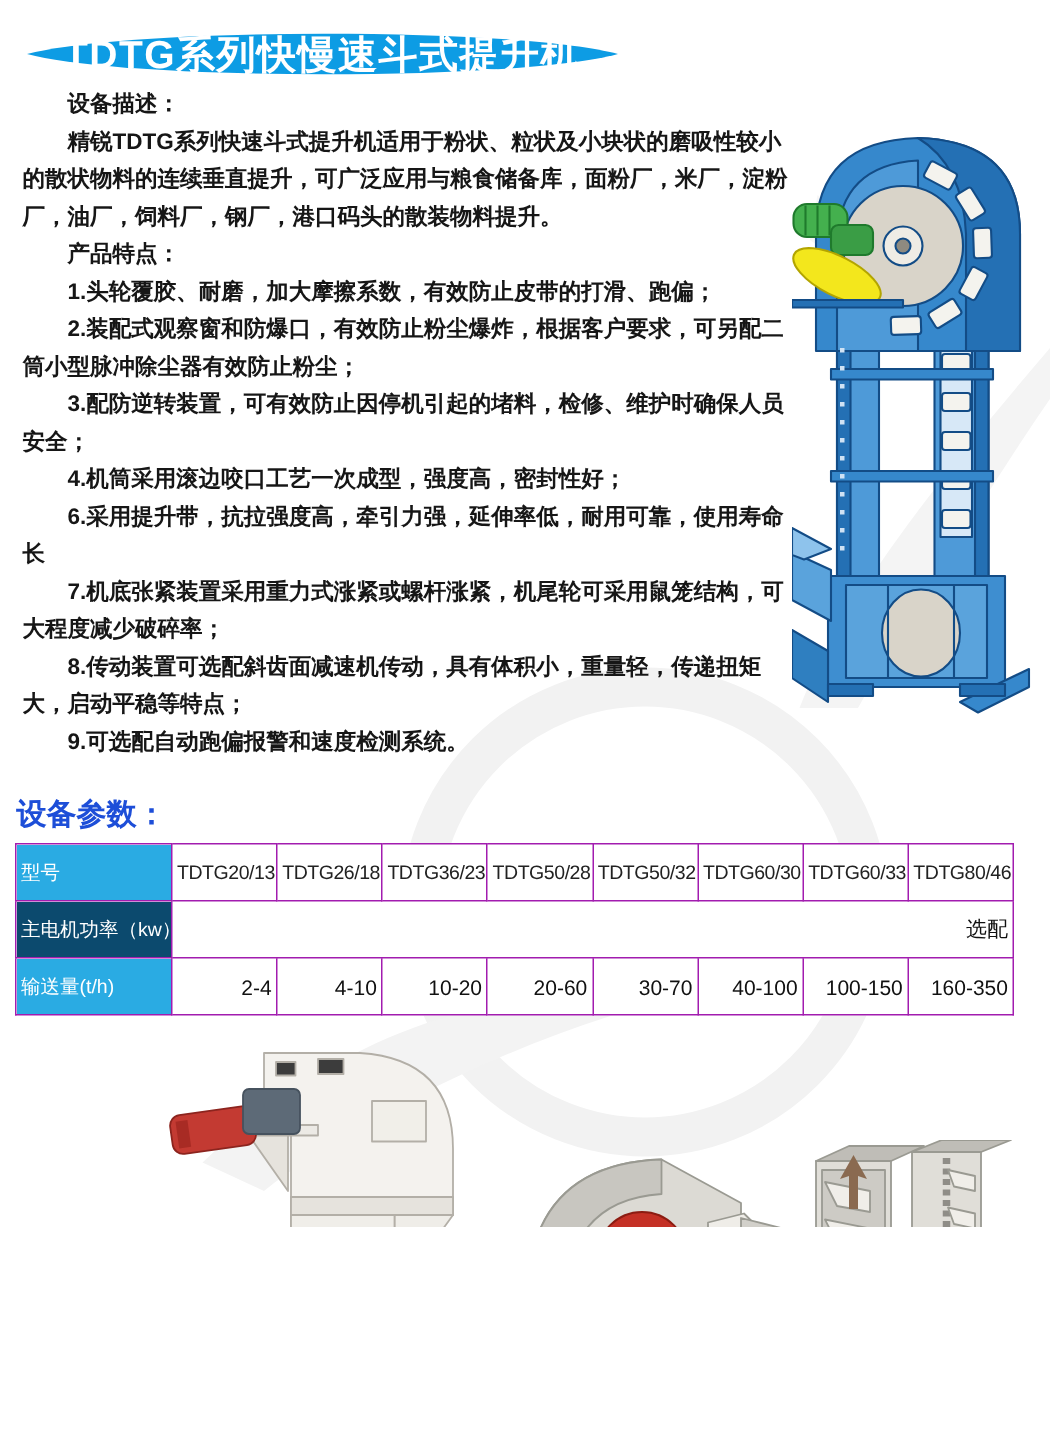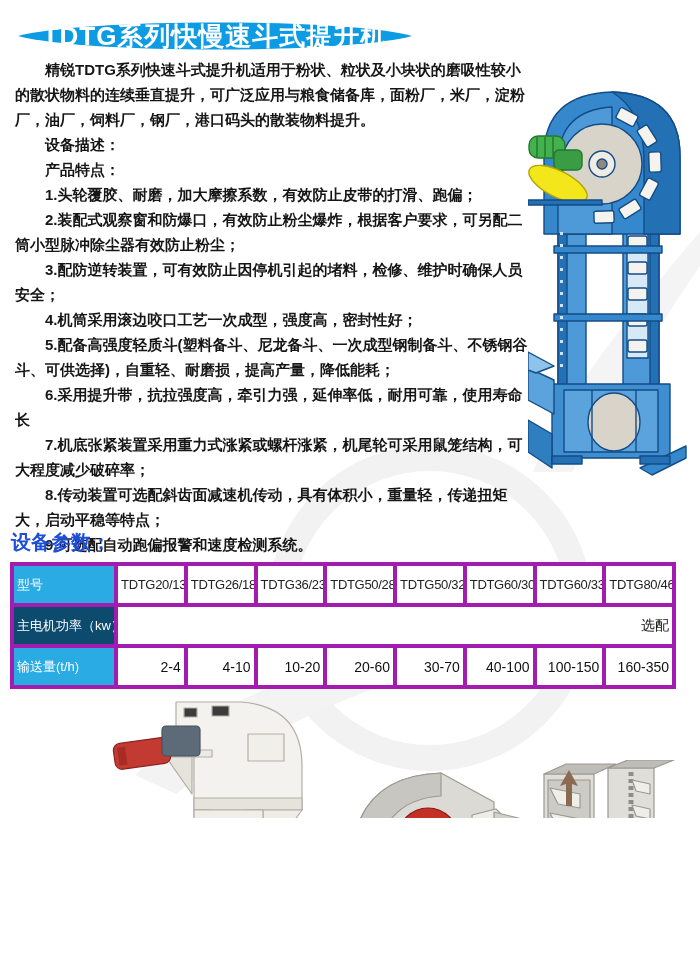--- a/index.html
+++ b/index.html
@@ -28,21 +28,21 @@
   
   .params-heading{
     position:absolute;left:11px;top:529px;z-index:2;
     font-size:20px;font-weight:bold;color:#1d4ed8;
   }
   table.params{
     position:absolute;left:10px;top:562px;width:666px;z-index:2;
     border-collapse:collapse;table-layout:fixed;background:#fff;
   }
   table.params th, table.params td{
-    border:4px solid #a21caf;height:37px;padding:0 3px;vertical-align:middle;
+    border:1px solid #a21caf;height:37px;padding:0 3px;vertical-align:middle;
     font-weight:normal;overflow:hidden;white-space:nowrap;
   }
   th.rowlabel{
     color:#ffffff;text-align:left;font-size:13px;padding-left:6px;font-weight:500;
   }
   td.model-cell{font-size:13px;color:#222;text-align:left;padding:0 1px;letter-spacing:-0.3px;font-weight:500;}
   td.power-cell{font-size:14px;color:#111;text-align:right;padding-left:5px;font-weight:700;}
   td.cap-cell{font-size:14px;color:#111;text-align:right;padding-left:6px;font-weight:500;}
   
   .photo{position:absolute;left:100px;top:698px;z-index:1;}
@@ -61,29 +61,28 @@
   </svg>
 
   <div class="banner">
     <svg width="398" height="40" viewBox="0 0 398 40">
       <path id="banner-lens" d="M2,20 C70,2 330,2 396,20 C330,38 70,38 2,20 Z" fill="#0d9ce4"></path>
     </svg>
     <div class="banner-text">TDTG系列快慢速斗式提升机</div>
   </div>
 
   <div class="content">
+    <div class="para heading">设备描述：</div>
     <div class="para">精锐TDTG系列快速斗式提升机适用于粉状、粒状及小块状的磨吸性较小的散状物料的连续垂直提升，可广泛应用与粮食储备库，面粉厂，米厂，淀粉厂，油厂，饲料厂，钢厂，港口码头的散装物料提升。</div>
-    <div class="para heading">设备描述：</div>
     <div class="para heading">产品特点：</div>
     <div id="features-list">
         <div class="para">1.头轮覆胶、耐磨，加大摩擦系数，有效防止皮带的打滑、跑偏；</div>
         <div class="para">2.装配式观察窗和防爆口，有效防止粉尘爆炸，根据客户要求，可另配二筒小型脉冲除尘器有效防止粉尘；</div>
         <div class="para">3.配防逆转装置，可有效防止因停机引起的堵料，检修、维护时确保人员安全；</div>
         <div class="para">4.机筒采用滚边咬口工艺一次成型，强度高，密封性好；</div>
-        <div class="para">5.配备高强度轻质斗(塑料备斗、尼龙备斗、一次成型钢制备斗、不锈钢谷斗、可供选择)，自重轻、耐磨损，提高产量，降低能耗；</div>
         <div class="para">6.采用提升带，抗拉强度高，牵引力强，延伸率低，耐用可靠，使用寿命长</div>
         <div class="para">7.机底张紧装置采用重力式涨紧或螺杆涨紧，机尾轮可采用鼠笼结构，可大程度减少破碎率；</div>
         <div class="para">8.传动装置可选配斜齿面减速机传动，具有体积小，重量轻，传递扭矩大，启动平稳等特点；</div>
         <div class="para">9.可选配自动跑偏报警和速度检测系统。</div>
       </div>
   </div>
 
   <svg class="main-illu" width="172" height="392" viewBox="0 0 172 392">
     <g stroke="#134c86" stroke-width="1.4" stroke-linejoin="round">
 

